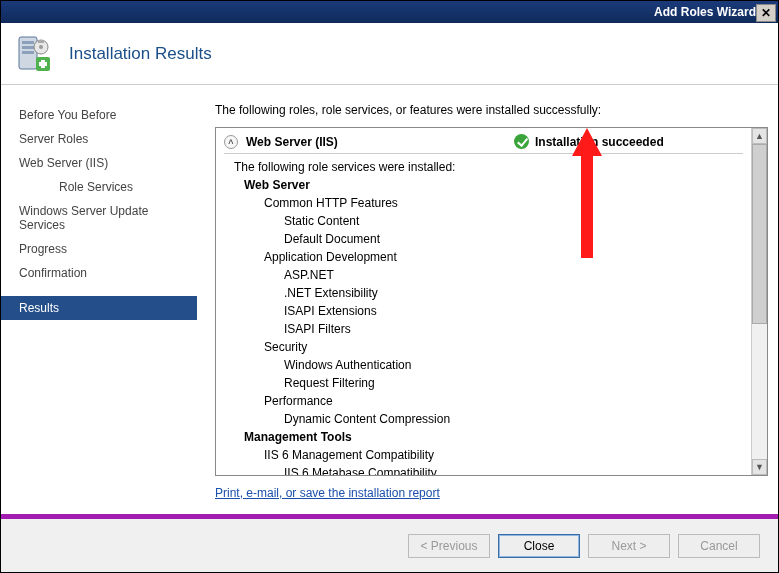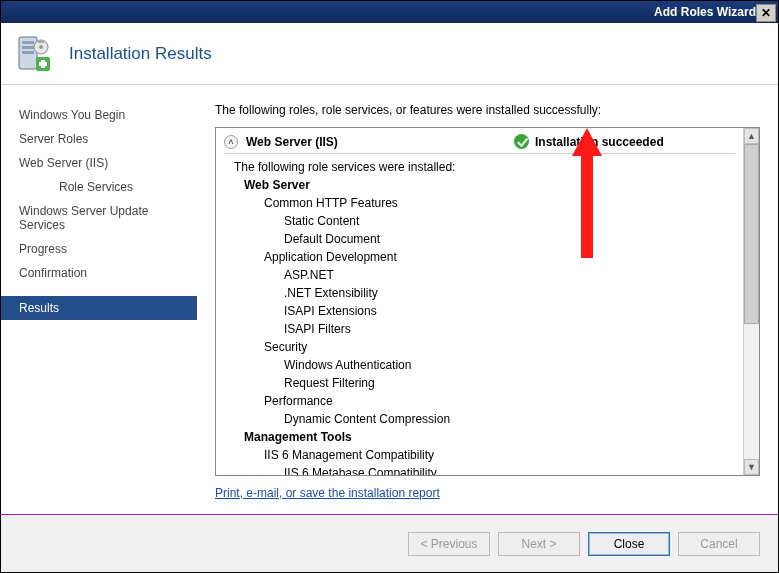--- a/index.html
+++ b/index.html
@@ -79,21 +79,21 @@
   .sidebar-item.sub { padding-left: 30px; margin-left: 28px; }
   .sidebar-item.selected {
     background: #244e8a;
     color: #fff;
     margin-top: 11px;
   }
   .main {
     flex: 1;
     display: flex;
     flex-direction: column;
-    padding: 18px 18px 0 18px;
+    padding: 18px 10px 0 18px;
     min-height: 0;
     position: relative;
   }
   .intro { margin-bottom: 10px; color: #000; }
   .results-box {
     border: 1px solid #888;
     flex: 1;
     display: flex;
     min-height: 0;
     position: relative;
@@ -135,21 +135,21 @@
   }
   .footer-link a { color: #1a4fab; text-decoration: underline; cursor: pointer; }
   .buttonbar {
     height: 58px;
     display: flex;
     justify-content: flex-end;
     align-items: center;
     gap: 8px;
     padding: 0 18px;
     background: #f0f0f0;
-    border-top: 1px solid #a21caf;
+    border-top: 5px solid #a21caf;
   }
   .btn {
     min-width: 82px;
     height: 24px;
     border: 1px solid #888;
     background: #eee;
     font-size: 12px;
     display:flex; align-items:center; justify-content:center;
     color:#000;
   }
@@ -188,21 +188,21 @@
         <rect x="23" y="24" width="14" height="14" rx="2" fill="#4fb24f"></rect>
         <rect x="28" y="27" width="4" height="8" fill="#fff"></rect>
         <rect x="26" y="29" width="8" height="4" fill="#fff"></rect>
       </svg>
     </div>
     <div class="header-title">Installation Results</div>
   </div>
 
   <div class="body">
     <div class="sidebar" id="sidebar">
-        <div class="sidebar-item">Windows You Begin</div>
+        <div class="sidebar-item">Before You Before</div>
         <div class="sidebar-item">Server Roles</div>
         <div class="sidebar-item">Web Server (IIS)</div>
         <div class="sidebar-item sub">Role Services</div>
         <div class="sidebar-item">Windows Server Update Services</div>
         <div class="sidebar-item">Progress</div>
         <div class="sidebar-item">Confirmation</div>
         <div class="sidebar-item selected">Results</div>
       </div>
 
     <div class="main">
@@ -254,17 +254,17 @@
       </div>
 
       <div class="footer-link">
         <a>Print, e-mail, or save the installation report</a>
       </div>
     </div>
   </div>
 
   <div class="buttonbar">
     <div class="btn disabled">&lt; Previous</div>
+    <div class="btn default">Close</div>
     <div class="btn disabled">Next &gt;</div>
-    <div class="btn default">Close</div>
     <div class="btn disabled">Cancel</div>
   </div>
 </div>
 
 </body></html>

